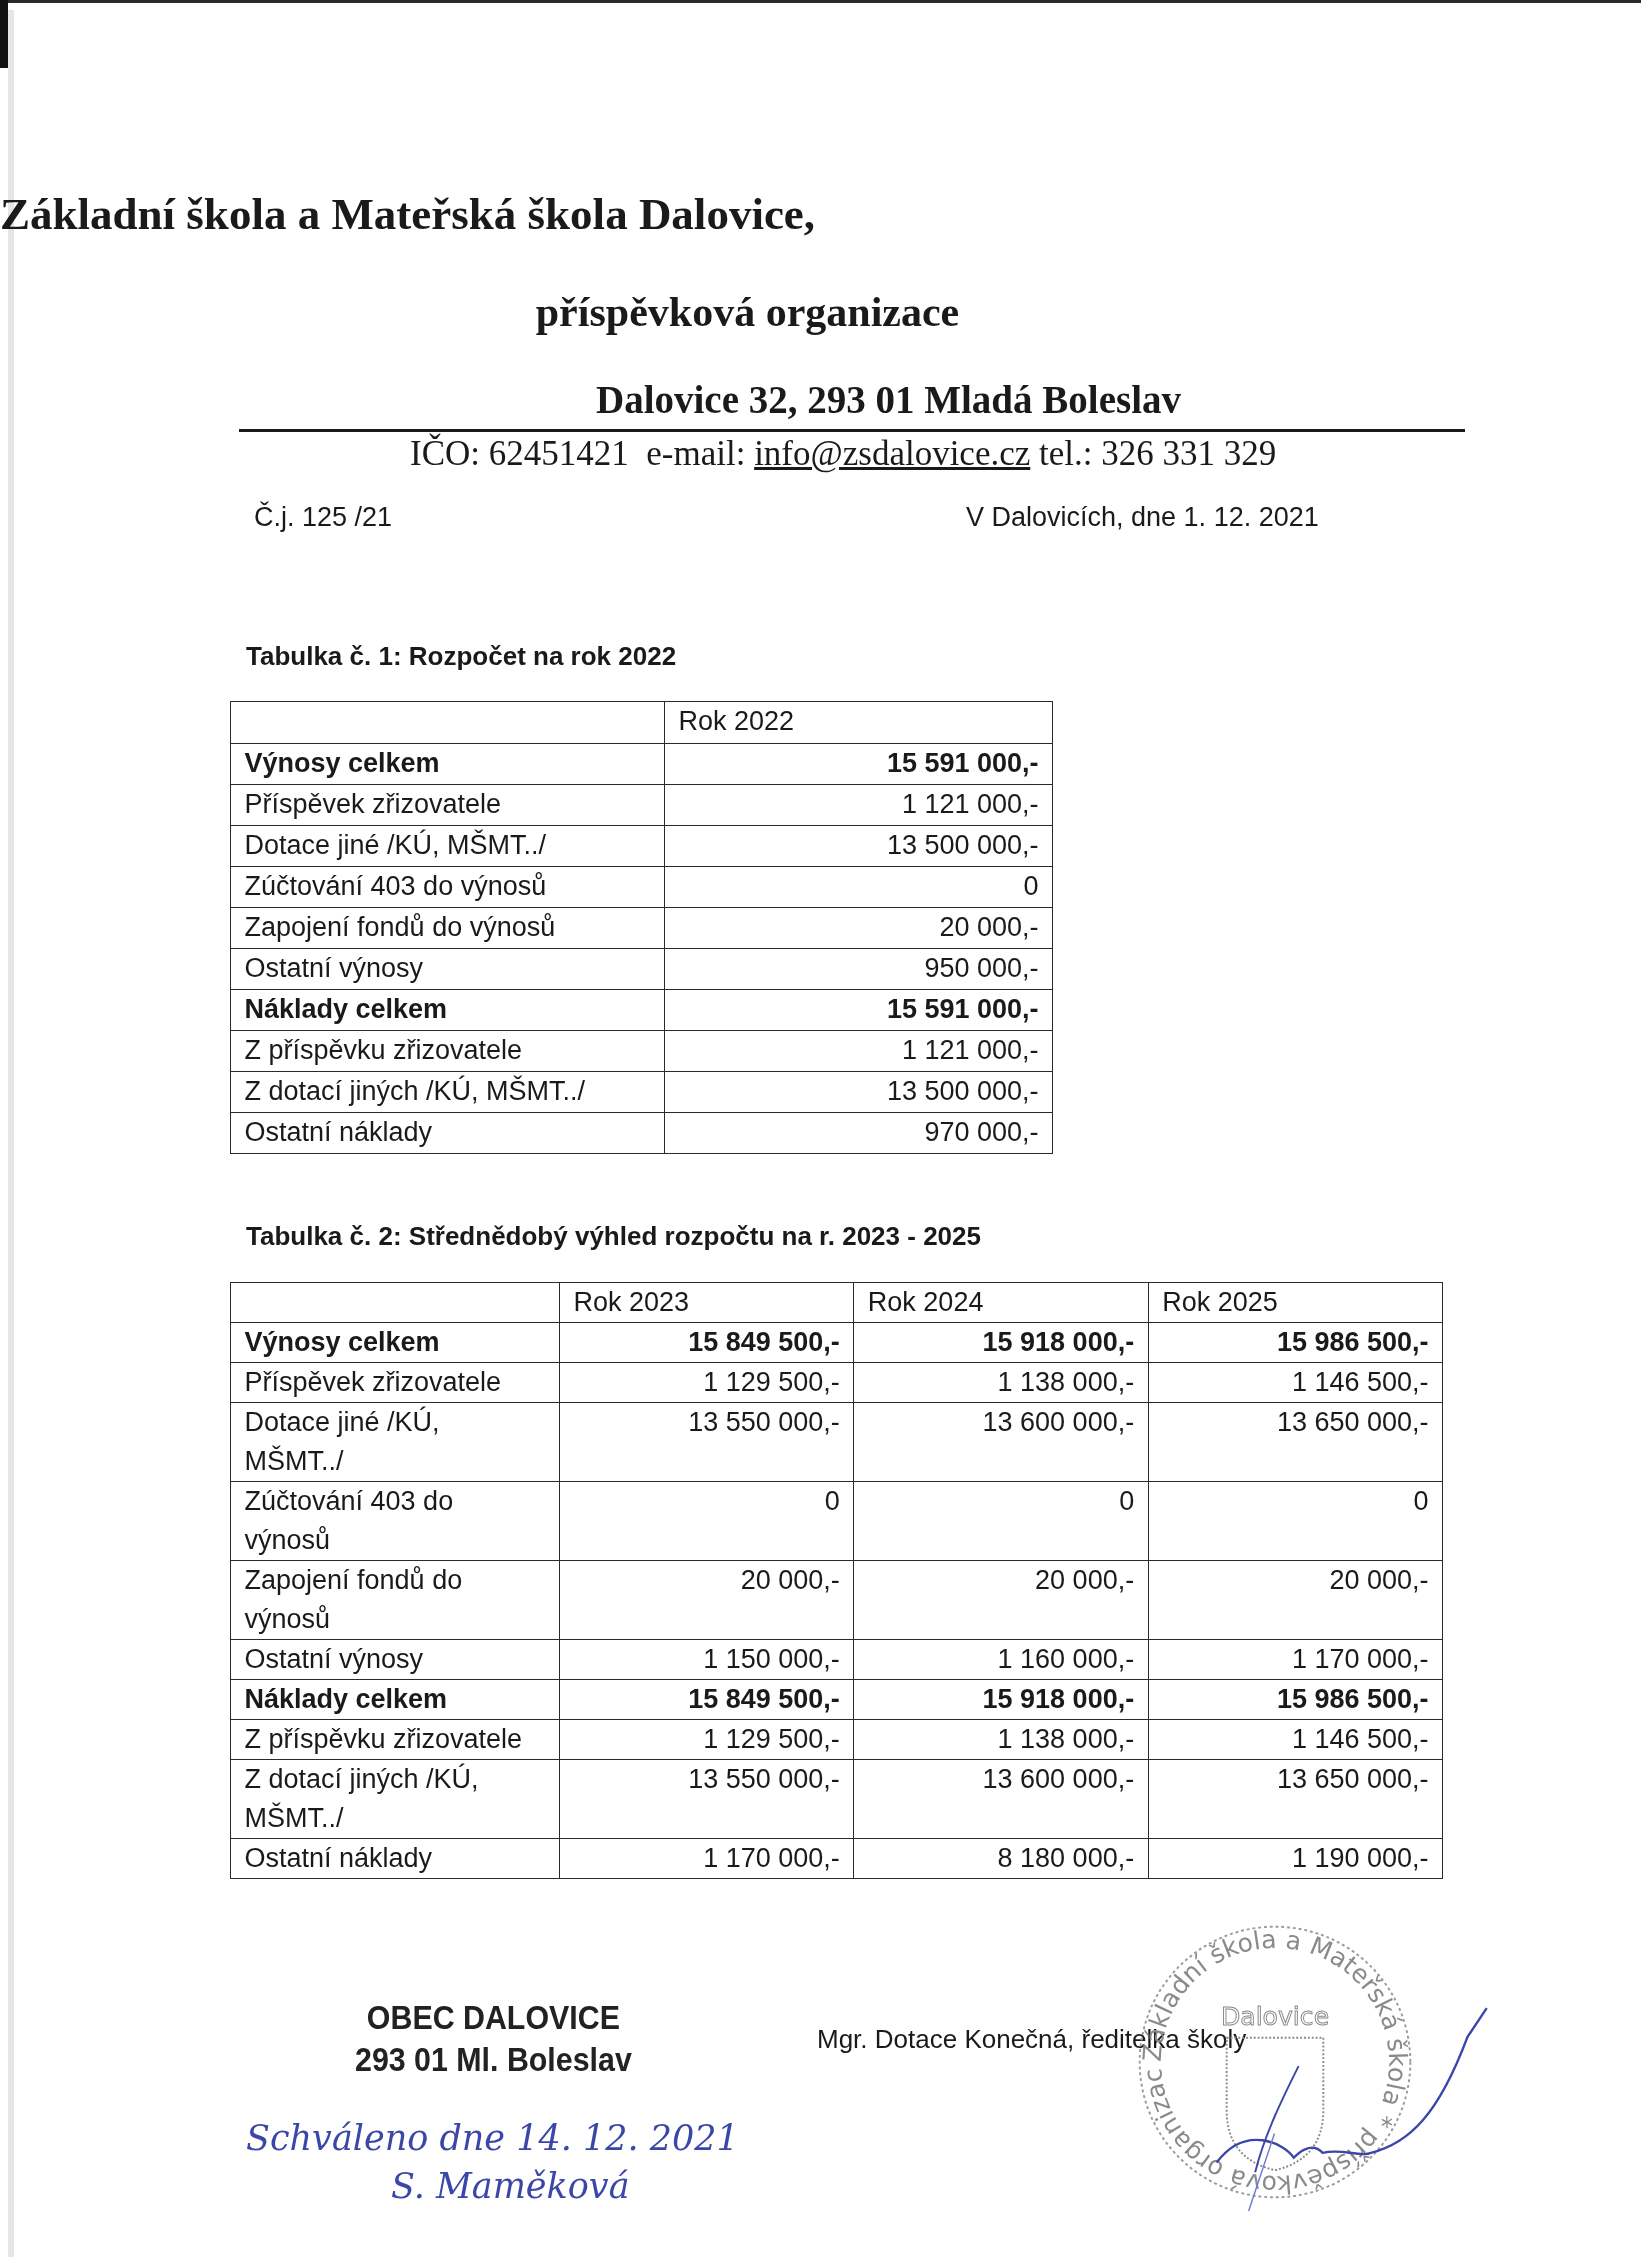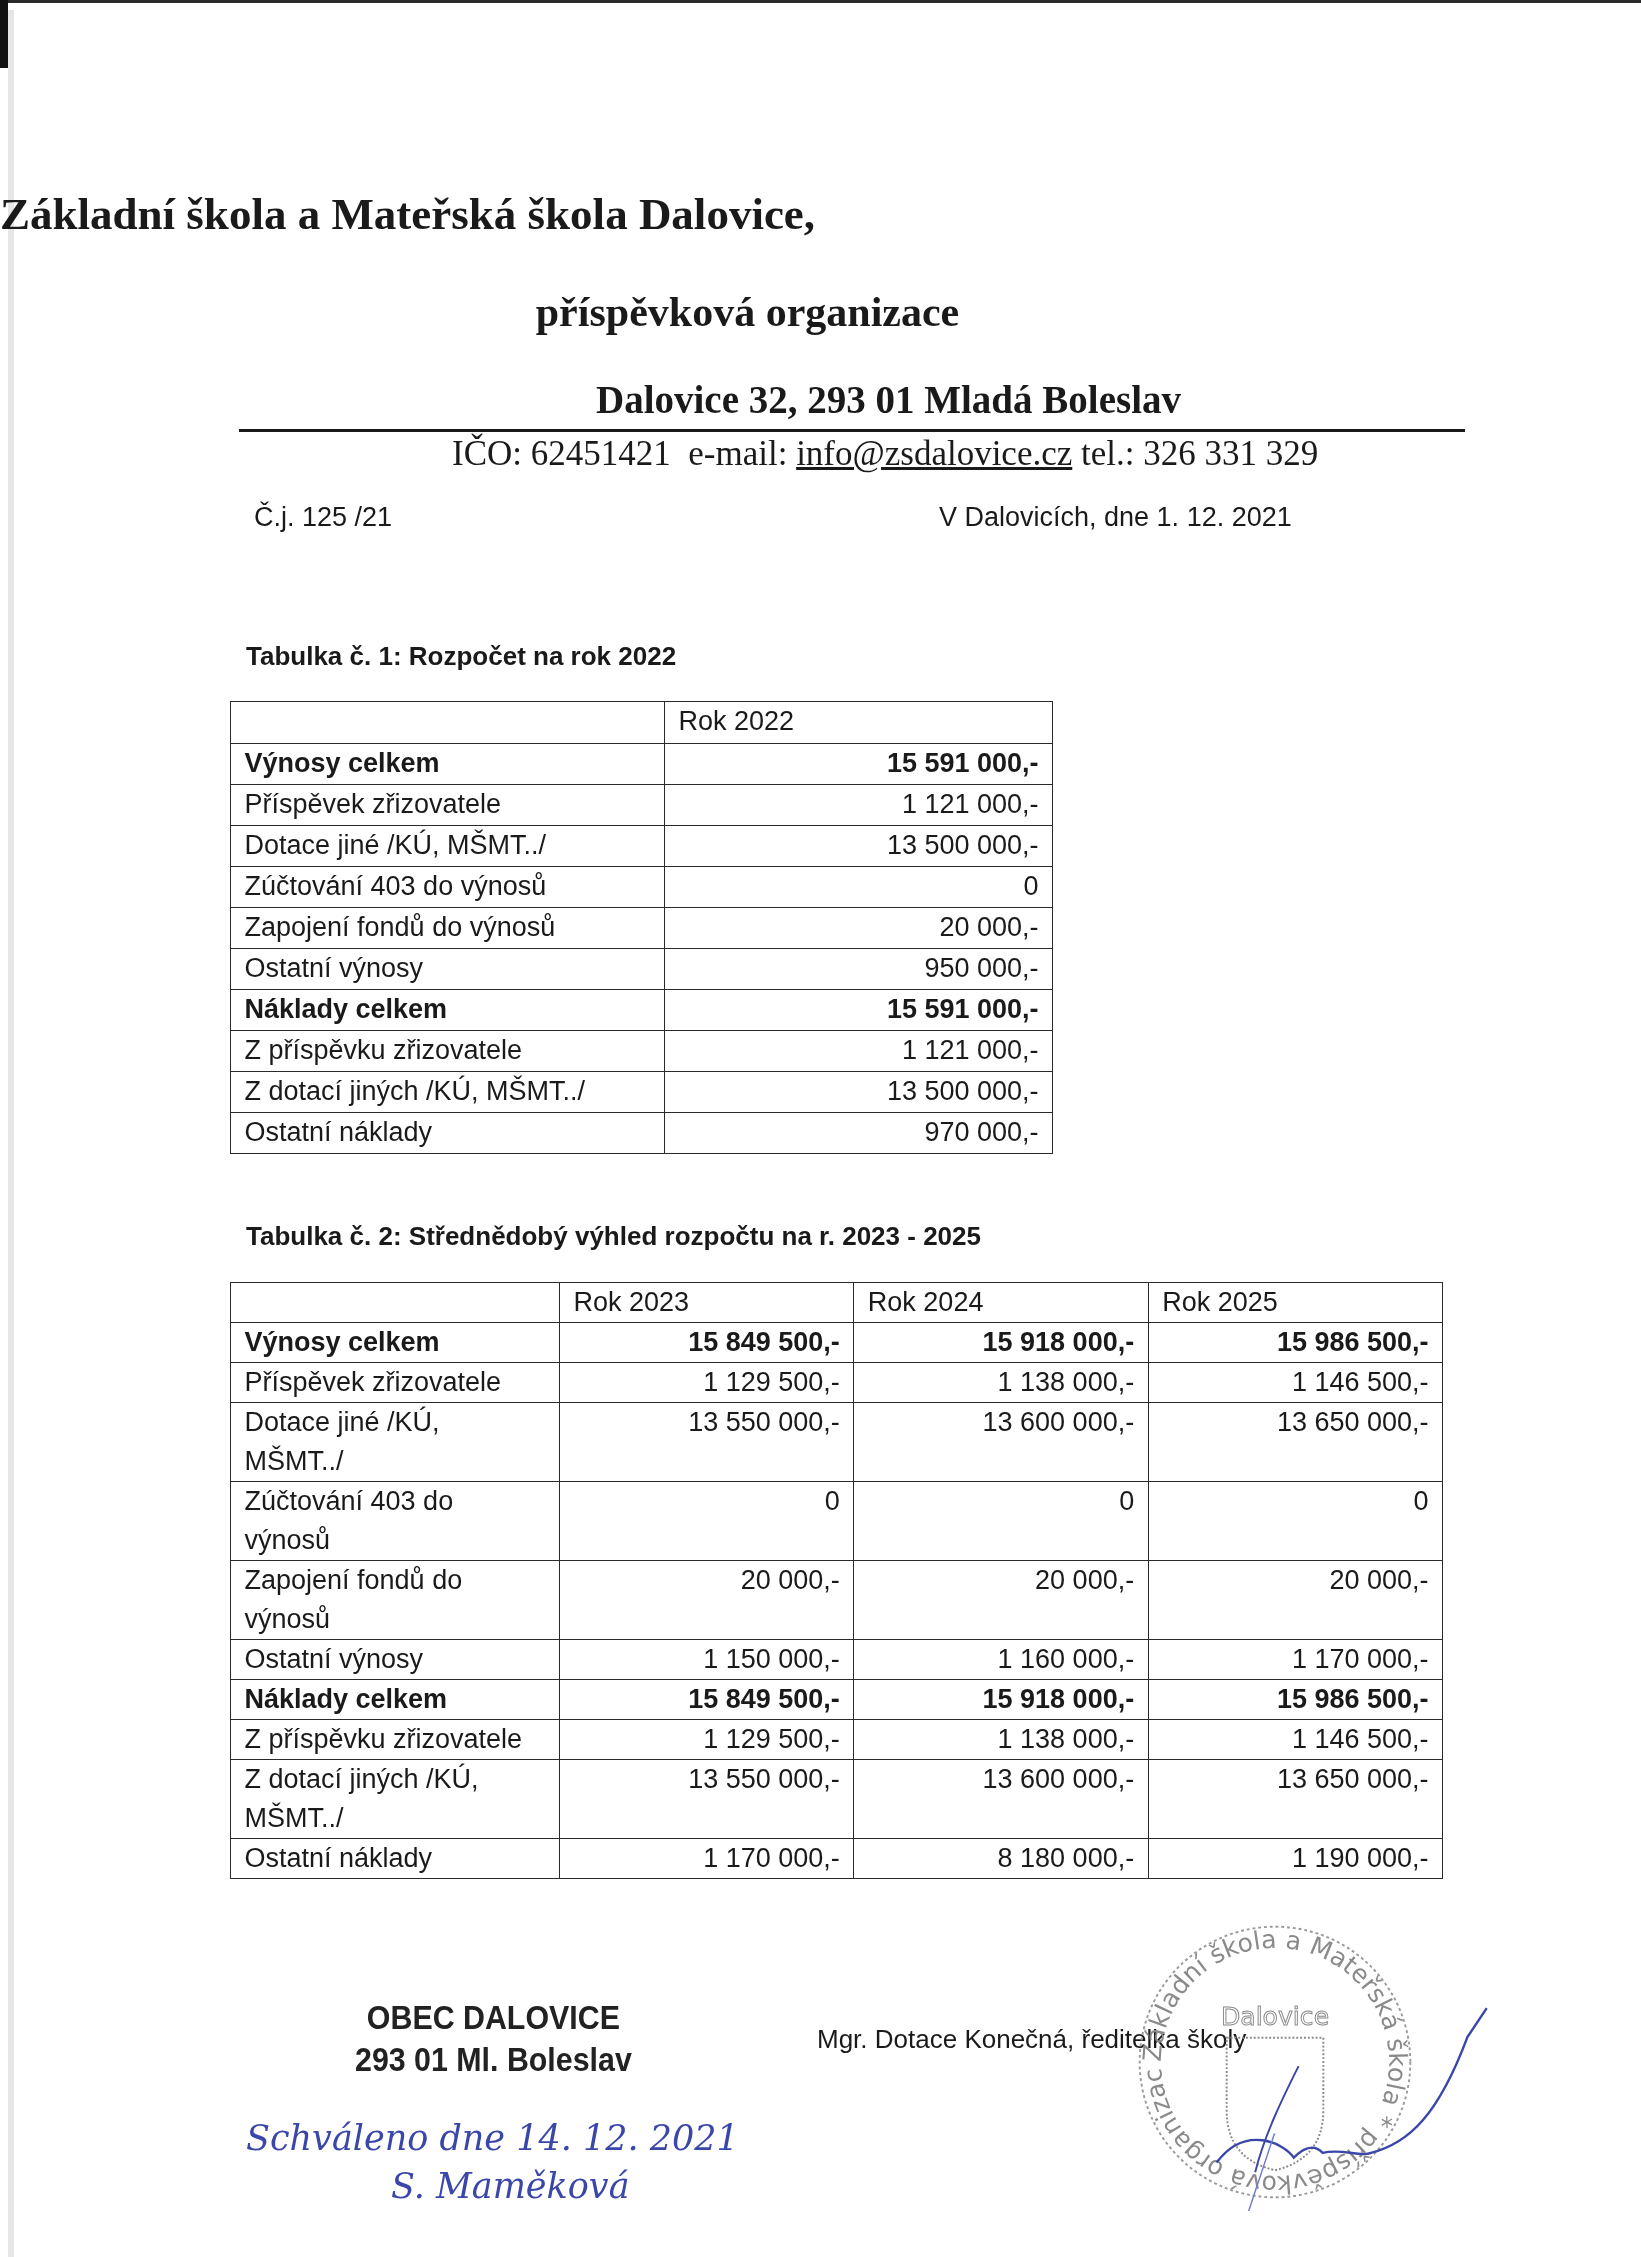--- a/index.html
+++ b/index.html
@@ -6,24 +6,24 @@
   body { width: 1641px; height: 2257px; position: relative; overflow: hidden; font-family: "Liberation Sans", sans-serif; color: #1a1a1a; }
   .scan-left { position: absolute; left: 0; top: 0; width: 7.7px; height: 68px; background: #111; }
   .scan-left2 { position: absolute; left: 7.7px; top: 9.7px; width: 6.8px; height: 2248px; background: #e6e6e6; }
   .scan-top { position: absolute; left: 0; top: 0; width: 1641px; height: 2.9px; background: #2a2a2a; }
 
   .serif { font-family: "Liberation Serif", serif; }
   .head1 { position: absolute; left: 0; width: 1641px; text-align: left; top: 188px; font-size: 45px; font-weight: bold; letter-spacing: 0px; }
   .head2 { position: absolute; left: 0; width: 1495px; text-align: center; top: 288px; font-size: 42px; font-weight: bold; }
   .head3 { position: absolute; left: 0; width: 1641px; text-align: center; top: 377px; font-size: 39px; font-weight: bold; margin-left: 68px; }
   .rule { position: absolute; left: 239px; width: 1226px; top: 429px; height: 2.9px; background: #1a1a1a; }
-  .contact { position: absolute; left: 452px; top: 434px; font-size: 35px; }
+  .contact { position: absolute; left: 410px; top: 434px; font-size: 35px; }
   .contact .email { text-decoration: underline; }
   .cj { position: absolute; left: 254px; top: 502px; font-size: 27px; }
-  .place { position: absolute; left: 939px; top: 502px; font-size: 27px; }
+  .place { position: absolute; left: 966px; top: 502px; font-size: 27px; }
 
   .cap { position: absolute; font-size: 26px; font-weight: bold; }
   table { position: absolute; border-collapse: collapse; font-size: 27px; }
   td, th { border: 1.9px solid #2a2a2a; padding: 0 13.5px; font-weight: normal; text-align: left; line-height: 39px; vertical-align: top; }
   td.num { text-align: right; }
   tr.bold td { font-weight: bold; }
   th { text-align: left; margin-top: 40px; }
 
   #t1 { left: 230px; top: 701px; width: 823px; }
   #t1 td:first-child, #t1 th:first-child { width: 406px; }

